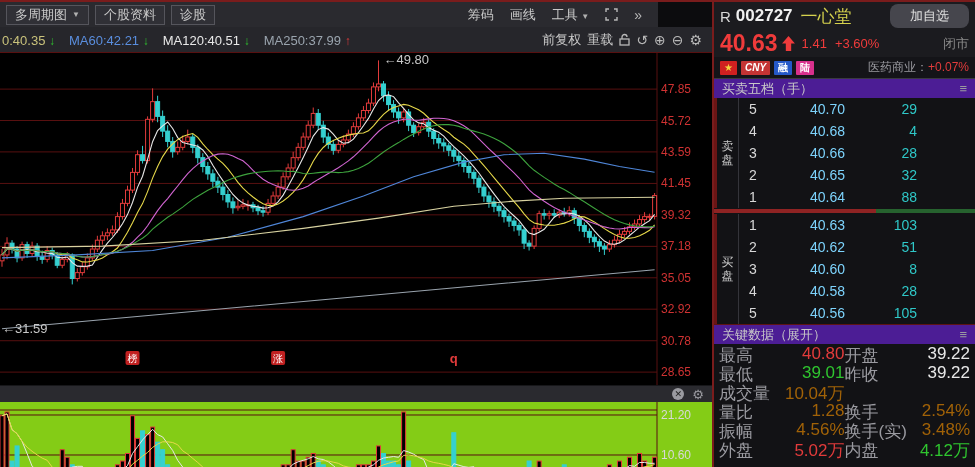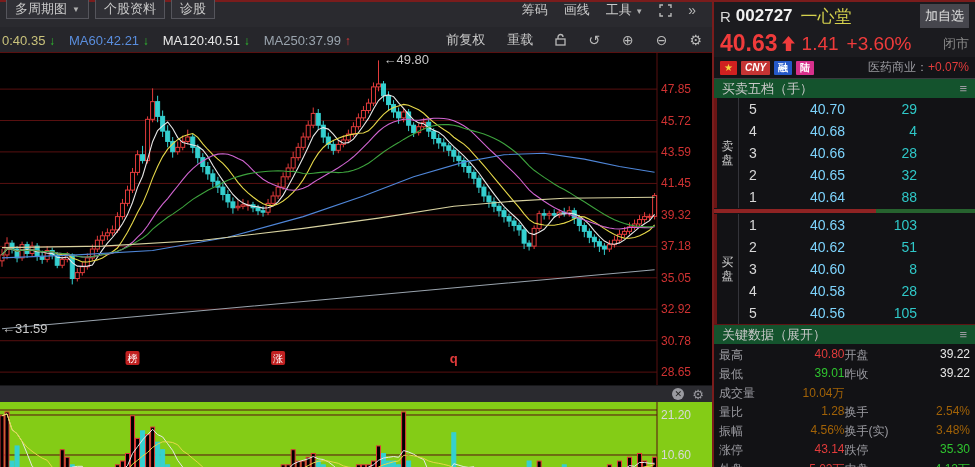--- a/index.html
+++ b/index.html
@@ -2,67 +2,67 @@
 <html><head>
 <meta charset="utf-8">
 <style>
   * { margin:0; padding:0; box-sizing:border-box; }
   html,body { background:#000; }
   body { font-family:"Liberation Sans","DejaVu Sans",sans-serif; }
   #app { position:relative; width:975px; height:467px; background:#0c0c0e; overflow:hidden; }
   .topline { position:absolute; left:0; top:0; width:975px; height:2px; background:#7a1c1c; }
 
   
-  .tb1 { position:absolute; left:0; top:2px; width:712px; height:25px; background:#2a2a2f; display:flex; align-items:flex-end; gap:6px; padding:8px 6px; }
+  .tb1 { position:absolute; left:0; top:2px; width:658px; height:25px; background:#2a2a2f; display:flex; align-items:center; gap:6px; padding:8px 6px; }
   .tb-btn { height:20px; border:1px solid #55555c; background:#303036; color:#c9c9c9; font-size:13px; display:flex; align-items:center; gap:5px; padding:0 8px; cursor:default; }
   .tb1-right { margin-left:auto; display:flex; align-items:center; gap:16px; color:#c9c9c9; font-size:13px; padding-right:10px; }
   .tb-text { color:#c9c9c9; font-size:13px; }
   .caret { font-size:8px; color:#b0b0b0; }
   .tb2 { position:absolute; left:0; top:27px; width:712px; height:26px; background:#26262b; display:flex; align-items:center; padding:0 2px; border-bottom:1px solid #581010; }
   .ma-item { font-size:13px; margin-right:14px; white-space:nowrap; }
   .arr-dn { color:#2fbf2f; font-size:12px; } .arr-up { color:#e23b3b; font-size:12px; }
-  .tb2-right { margin-left:auto; display:flex; align-items:center; gap:22px; color:#c9c9c9; font-size:13px; padding-right:8px; }
+  .tb2-right { margin-left:auto; display:flex; align-items:center; gap:6px; color:#c9c9c9; font-size:13px; padding-right:8px; }
   .ico { color:#b8b8b8; font-size:14px; line-height:1; }
 
   
   .chart-wrap { position:absolute; left:0; top:53px; width:712px; height:332px; background:#000; }
   .divider { position:absolute; left:0; top:385px; width:712px; height:17px; background:#2a2a2f; border-top:1px solid #17171a; display:flex; align-items:center; justify-content:flex-end; gap:8px; padding-right:8px; }
   .mini-ico { width:12px; height:12px; border-radius:50%; background:#9a9aa0; color:#222; font-size:9px; font-weight:bold; display:flex; align-items:center; justify-content:center; }
   .gear { background:none; color:#9a9aa0; font-size:13px; width:auto; height:auto; }
   .vol-wrap { position:absolute; left:0; top:402px; width:712px; height:65px; background:#84cc16; }
 
   
   .rp { position:absolute; left:712px; top:2px; width:263px; height:465px; background:#121215; border-left:2px solid #7a1c1c; }
   .rp-title { height:28px; display:flex; align-items:center; padding:0 6px; background:#1b1b1f; }
   .rp-r { color:#d8d8d8; font-size:15px; margin-right:5px; }
   .rp-code { color:#f0f0f0; font-size:17px; font-weight:bold; margin-right:8px; }
   .rp-name { color:#d6d24e; font-size:17px; }
-  .add-watch { margin-left:auto; background:#46464d; color:#e0e0e0; font-size:13px; padding:3px 5px; border-radius:0; }
+  .add-watch { margin-left:auto; background:#46464d; color:#e0e0e0; font-size:13px; padding:3px 20px; border-radius:8px; }
   .rp-price-row { height:27px; display:flex; align-items:center; padding:0 6px; background:#1b1b1f; }
   .rp-price { color:#f03b3b; font-size:23px; font-weight:bold; margin-right:4px; }
-  .rp-chg { color:#f03b3b; font-size:19px; margin-right:8px; }
+  .rp-chg { color:#f03b3b; font-size:13px; margin-right:8px; }
   .rp-status { margin-left:auto; color:#8a8a8a; font-size:13px; }
   .rp-badges { height:21px; display:flex; align-items:center; gap:4px; padding:0 6px; background:#141418; }
   .badge { font-size:10px; font-weight:bold; padding:1px 4px; border-radius:1px; line-height:12px; }
   .industry { margin-left:auto; font-size:12px; color:#9a9aa0; }
   .industry b { font-weight:normal; }
-  .sec-head { height:20px; background:#14532d; color:#c8c8c8; font-size:13px; display:flex; align-items:center; padding:0 8px; border-top:1px solid #5e1414; }
+  .sec-head { height:20px; background:#4c1d95; color:#c8c8c8; font-size:13px; display:flex; align-items:center; padding:0 8px; border-top:1px solid #5e1414; }
   .sec-head .menu { margin-left:auto; color:#9a9aa0; font-size:13px; }
   .ob { display:flex; }
   .ob-side { width:25px; border-left:3px solid #6b1515; border-right:1px solid #34343a; display:flex; flex-direction:column; align-items:center; justify-content:center; color:#cccccc; font-size:12px; line-height:14px; }
   .ob-rows { flex:1; }
   .ob-row { height:22px; display:flex; align-items:center; font-size:14px; }
   .ob-lv { width:28px; text-align:center; color:#d8d8d8; }
   .ob-pr { width:78px; text-align:right; color:#7dd3fc; }
   .ob-vol { width:72px; text-align:right; color:#2fc8c8; }
   .ratio { height:6px; display:flex; margin:0; }
   .ratio .r { background:#8f2323; height:4px; margin-top:1px; }
   .ratio .g { background:#26622e; height:4px; margin-top:1px; flex:1; }
   .kd-rows { padding:2px 0 0 0; }
-  .kd-row { height:19px; display:flex; align-items:center; font-size:12px; padding:0 5px; }
+  .kd-row { height:19px; display:flex; align-items:center; font-size:17px; padding:0 5px; }
   .kd-cell { display:flex; width:50%; }
   .kd-label { color:#9a9aa0; }
   .kd-val { margin-left:auto; }
   .c-red { color:#e23b3b; } .c-green { color:#2fc52f; } .c-cyan { color:#a16207; } .c-white { color:#e8e8e8; }
 </style>
 </head>
 <body>
 
 <div id="app">
   <div class="topline"></div>
@@ -699,30 +699,20 @@
             <span class="kd-label">振幅</span>
             <span class="kd-val c-cyan">4.56%</span>
           </div>
           <div class="kd-cell">
             <span class="kd-label">换手(实)</span>
             <span class="kd-val c-cyan">3.48%</span>
           </div>
         </div>
         <div class="kd-row">
           <div class="kd-cell">
-            <span class="kd-label">涨停</span>
-            <span class="kd-val c-red">43.14</span>
-          </div>
-          <div class="kd-cell">
-            <span class="kd-label">跌停</span>
-            <span class="kd-val c-green">35.30</span>
-          </div>
-        </div>
-        <div class="kd-row">
-          <div class="kd-cell">
             <span class="kd-label">外盘</span>
             <span class="kd-val c-red">5.02万</span>
           </div>
           <div class="kd-cell">
             <span class="kd-label">内盘</span>
             <span class="kd-val c-green">4.12万</span>
           </div>
         </div>
       </div>
   </div>

